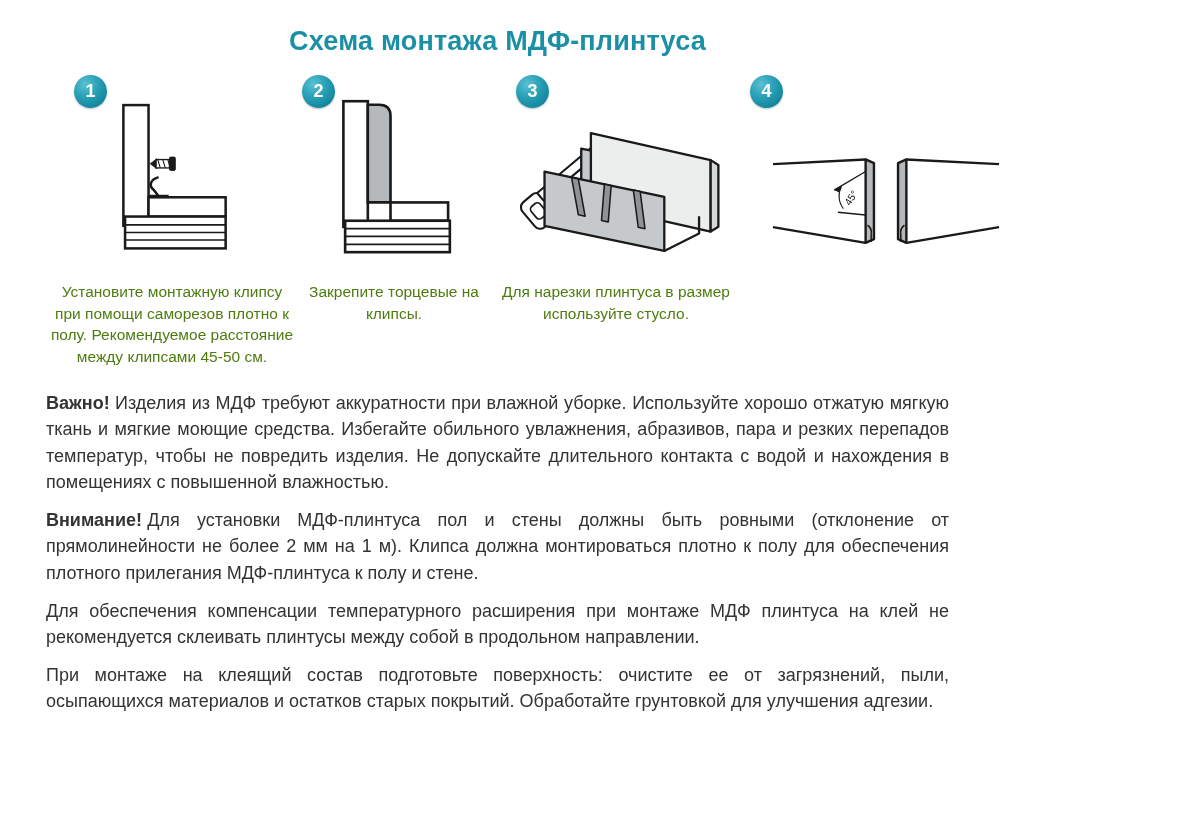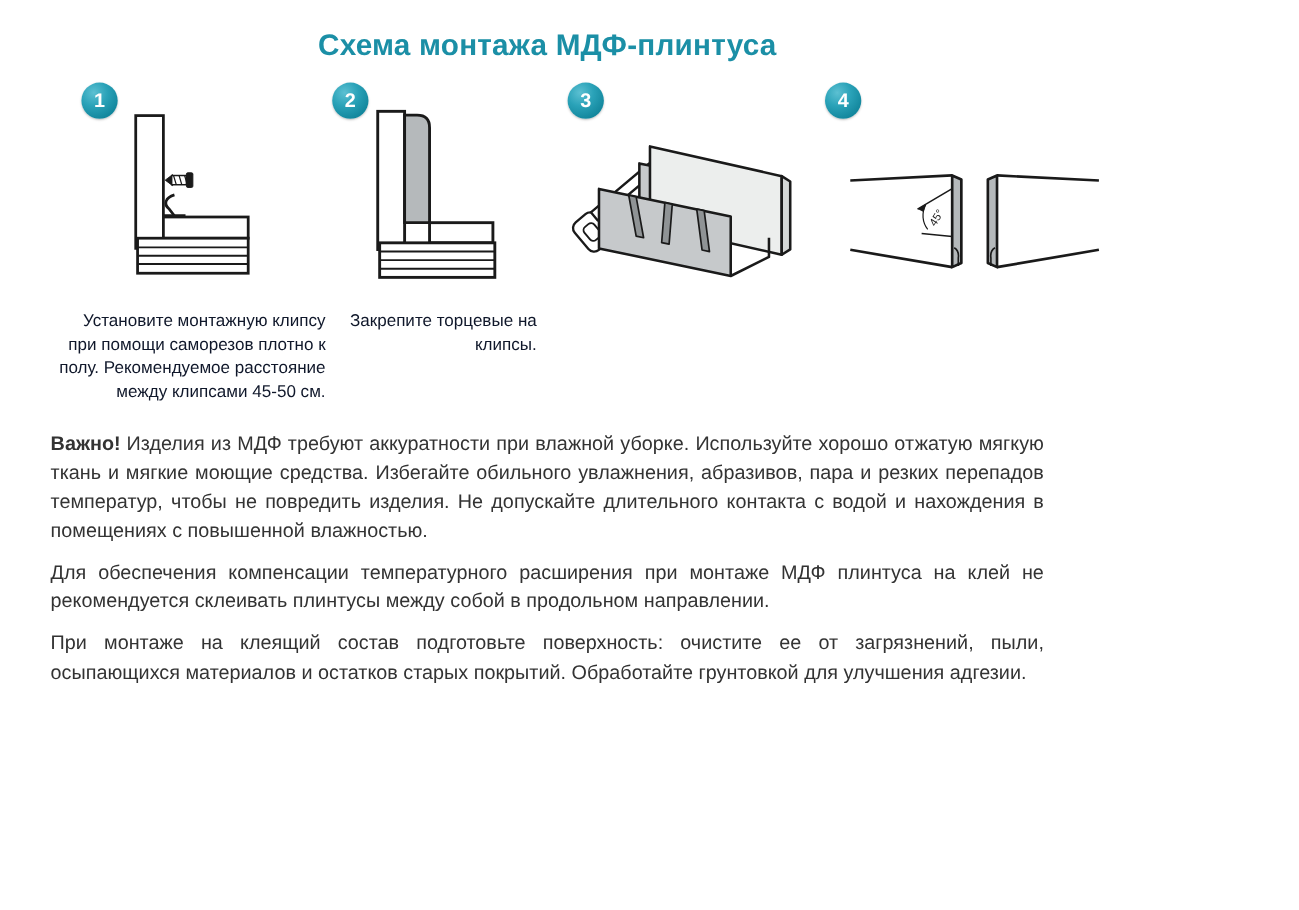--- a/index.html
+++ b/index.html
@@ -42,24 +42,24 @@
   }
   .step-1 .badge { left: 28px; }
   .step-2 .badge { left: 4px; }
   .step-3 .badge { left: 26px; }
   .step-4 .badge { left: 8px; }
   .figure {
     height: 206px;
     display: flex; align-items: center; justify-content: center;
   }
   .caption {
-    text-align: right;
+    text-align: center;
     font-size: 15.5px;
     line-height: 1.4;
-    color: #0f172a;
+    color: #4d7c0f;
     padding: 0 2px;
   }
   
   .paras p {
     font-size: 18px;
     line-height: 1.475;
     text-align: justify;
     margin-bottom: 11px;
   }
   .p-lead { font-weight: bold; margin-right: .3em; }
@@ -150,20 +150,21 @@
             <polygon points="104,56 228,84 228,158 104,130" fill="#eceeed"></polygon>
             <polygon points="228,84 236,89 236,153 228,158" fill="#d5d8d7"></polygon>
             <polygon points="56,96 180,122 180,178 56,152" fill="#c6c9cb"></polygon>
             <polygon points="84,102 91,103.5 98,142 91,140.5" fill="#8f9395" stroke-width="1.6"></polygon>
             <polygon points="118,109 125,110.5 122,148 115,146.5" fill="#8f9395" stroke-width="1.6"></polygon>
             <polygon points="148,115 155,116.5 160,155 153,153.5" fill="#8f9395" stroke-width="1.6"></polygon>
             <polyline points="180,178 216,160 216,142" fill="none"></polyline>
           </g>
         </svg>
       </div>
+      <p class="caption">Для нарезки плинтуса в размер используйте стусло.</p>
     </div>
 
     <div class="step step-4">
       <div class="badge">4</div>
       <div class="figure">
         <svg width="288" height="176" viewBox="0 0 280 190">
           <g stroke="#1a1a1a" stroke-width="2.6" fill="none" stroke-linejoin="round">
 
             <g>
               <polyline points="18,80 118,75"></polyline>
@@ -188,17 +189,18 @@
           </g>
           <text class="angle" x="96" y="124" transform="rotate(-58 100 120)">45°</text>
         </svg>
       </div>
     </div>
 
   </div>
 
   <div class="paras">
     <p><b class="p-lead">Важно!</b><span>Изделия из МДФ требуют аккуратности при влажной уборке. Используйте хорошо отжатую мягкую ткань и мягкие моющие средства. Избегайте обильного увлажнения, абразивов, пара и резких перепадов температур, чтобы не повредить изделия. Не допускайте длительного контакта с водой и нахождения в помещениях с повышенной влажностью.</span></p>
+    <p><b class="p-lead">Внимание!</b><span>Для установки МДФ-плинтуса пол и стены должны быть ровными (отклонение от прямолинейности не более 2 мм на 1 м). Клипса должна монтироваться плотно к полу для обеспечения плотного прилегания МДФ-плинтуса к полу и стене.</span></p>
     <p><span>Для обеспечения компенсации температурного расширения при монтаже МДФ плинтуса на клей не рекомендуется склеивать плинтусы между собой в продольном направлении.</span></p>
     <p><span>При монтаже на клеящий состав подготовьте поверхность: очистите ее от загрязнений, пыли, осыпающихся материалов и остатков старых покрытий. Обработайте грунтовкой для улучшения адгезии.</span></p>
   </div>
 
 </div>
 
 </body></html>

